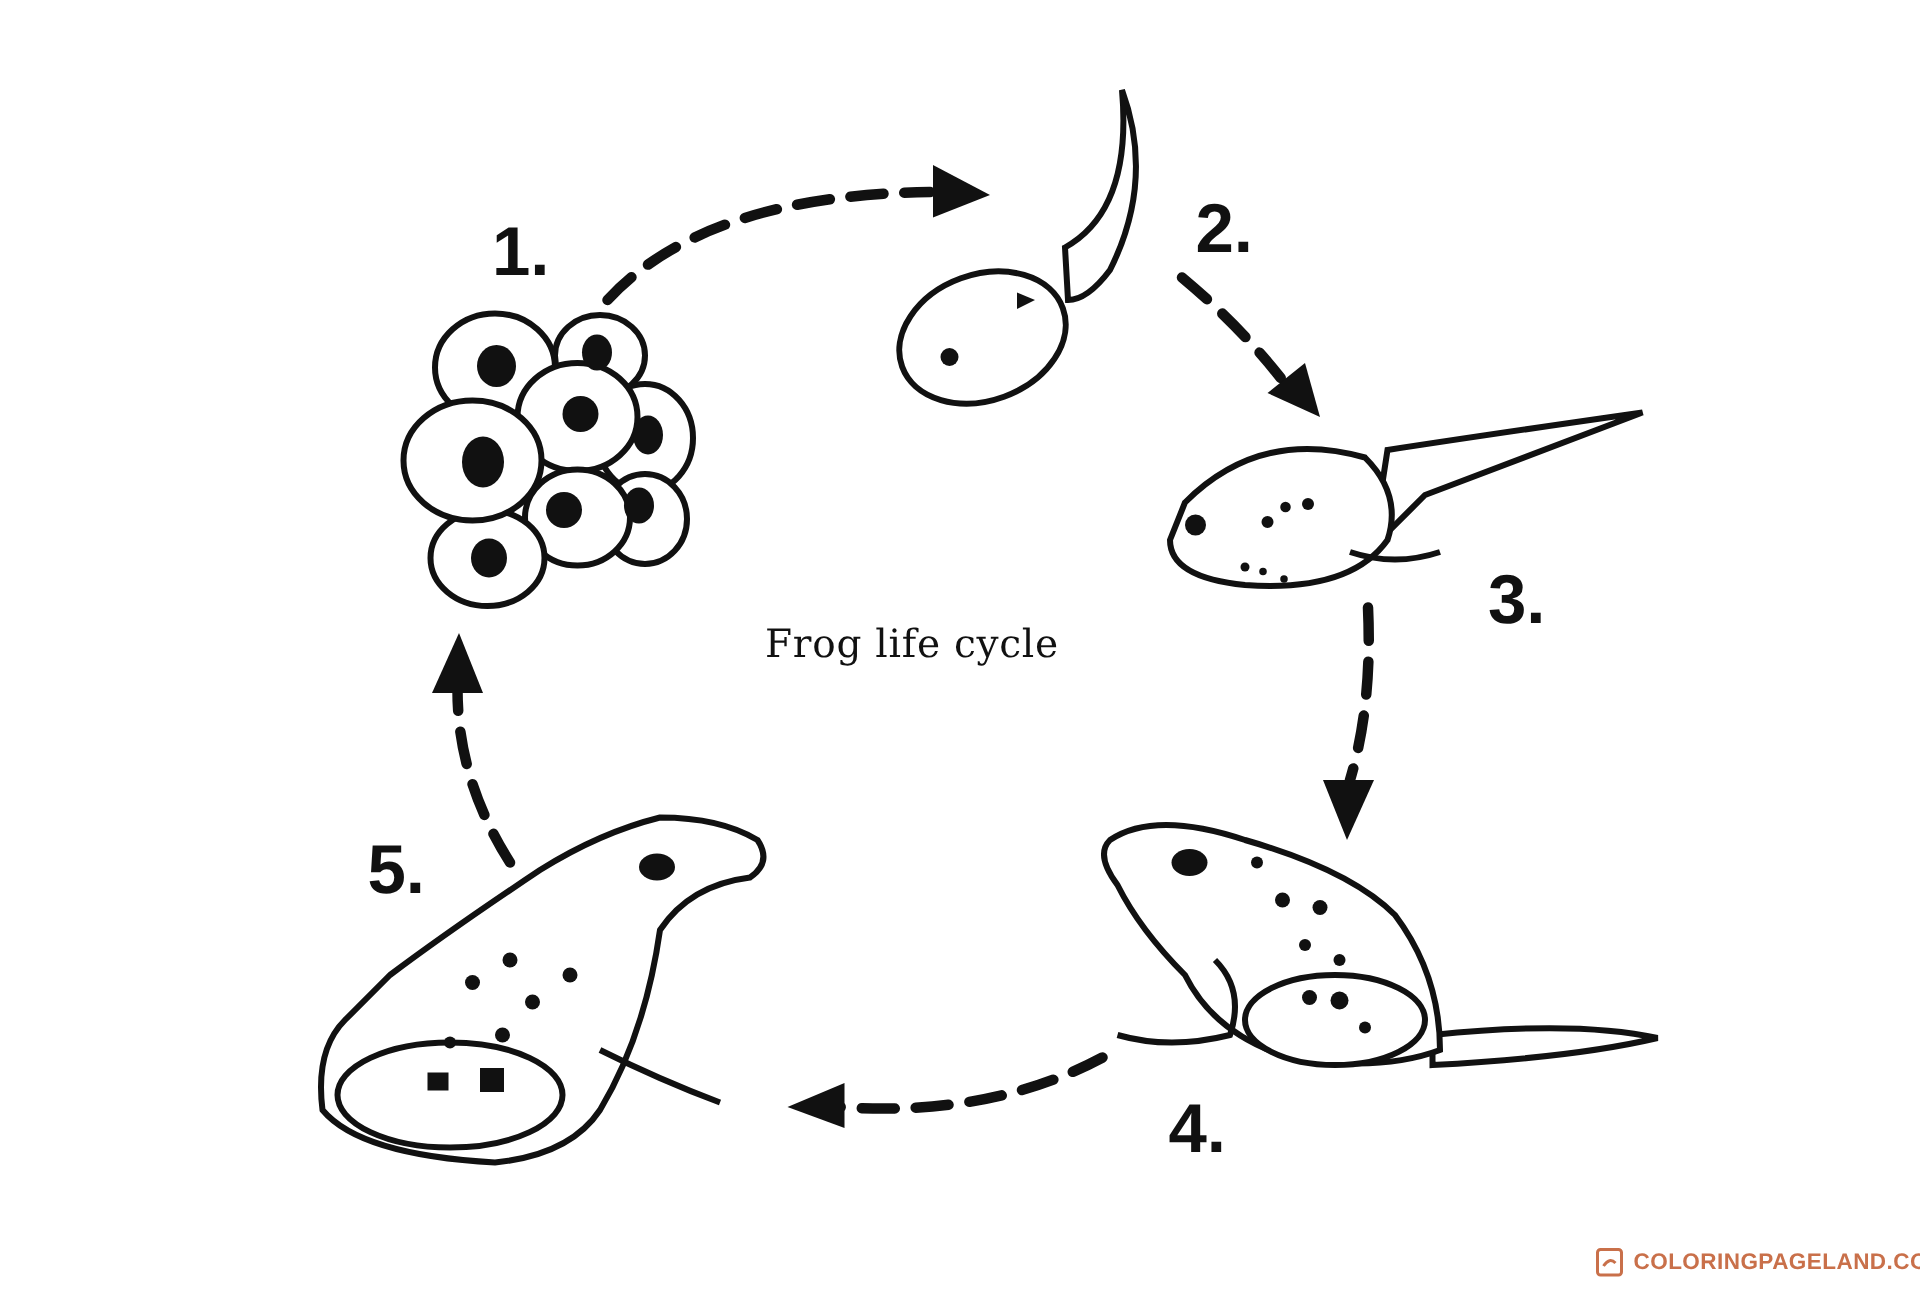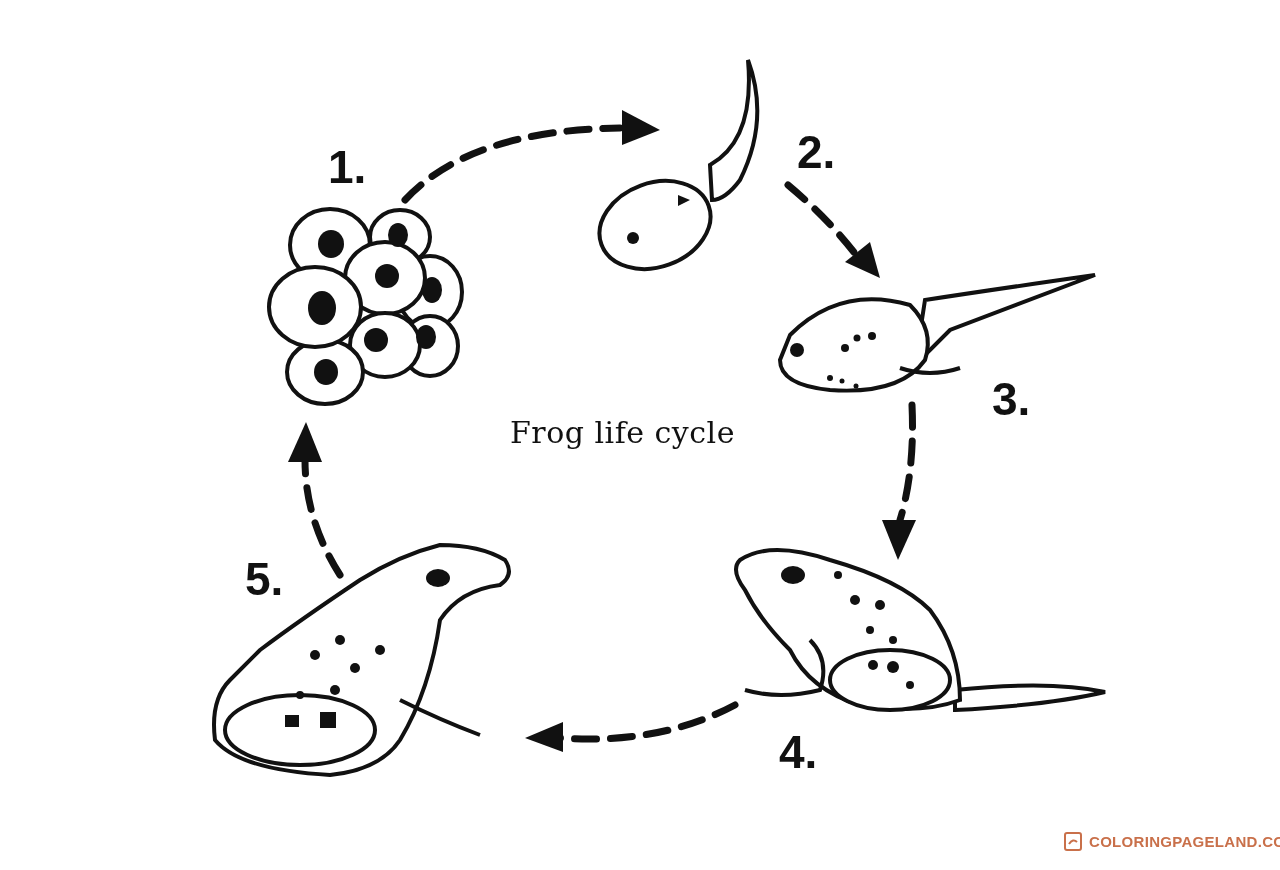--- a/index.html
+++ b/index.html
@@ -1,18 +1,18 @@
 <!DOCTYPE html>
 <html><head>
 <meta charset="utf-8">
 <style>
   html, body { margin:0; padding:0; background:#ffffff; }
   body { width:1280px; height:870px; position:relative; overflow:hidden; font-family:"DejaVu Sans", sans-serif; }
   svg#diagram { position:absolute; left:0; top:0; }
-  .title { position:absolute; left:510px; top:415px; font-family:"DejaVu Serif", serif; font-size:30px; color:#111; letter-spacing:0.5px; }
+  .title { position:absolute; left:510px; top:415px; font-family:"DejaVu Serif", serif; font-size:26px; color:#111; letter-spacing:0.5px; }
   .num { position:absolute; font-family:"Liberation Sans", sans-serif; font-size:46px; color:#111; font-weight:bold; }
   .wm { position:absolute; left:1063px; top:830px; display:flex; align-items:center; gap:4px; color:#c9704a; font-family:"Liberation Sans", sans-serif; font-size:15px; font-weight:bold; letter-spacing:0.3px; }
   .wm-icon { width:22px; height:22px; }
 </style>
 </head>
 <body>
 
 <svg id="diagram" width="1280" height="870" viewBox="0 0 1280 870">
   <g fill="none" stroke="#111" stroke-width="6" stroke-linecap="round" stroke-linejoin="round">
 

